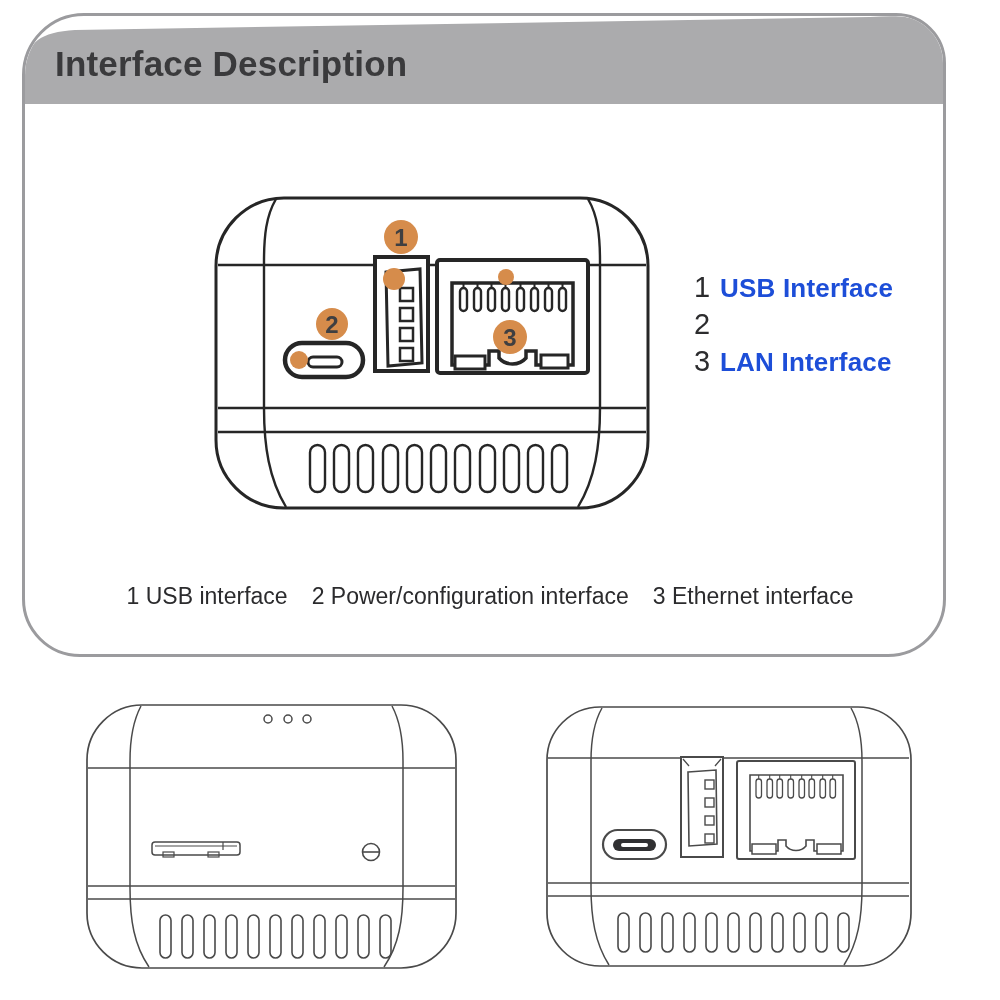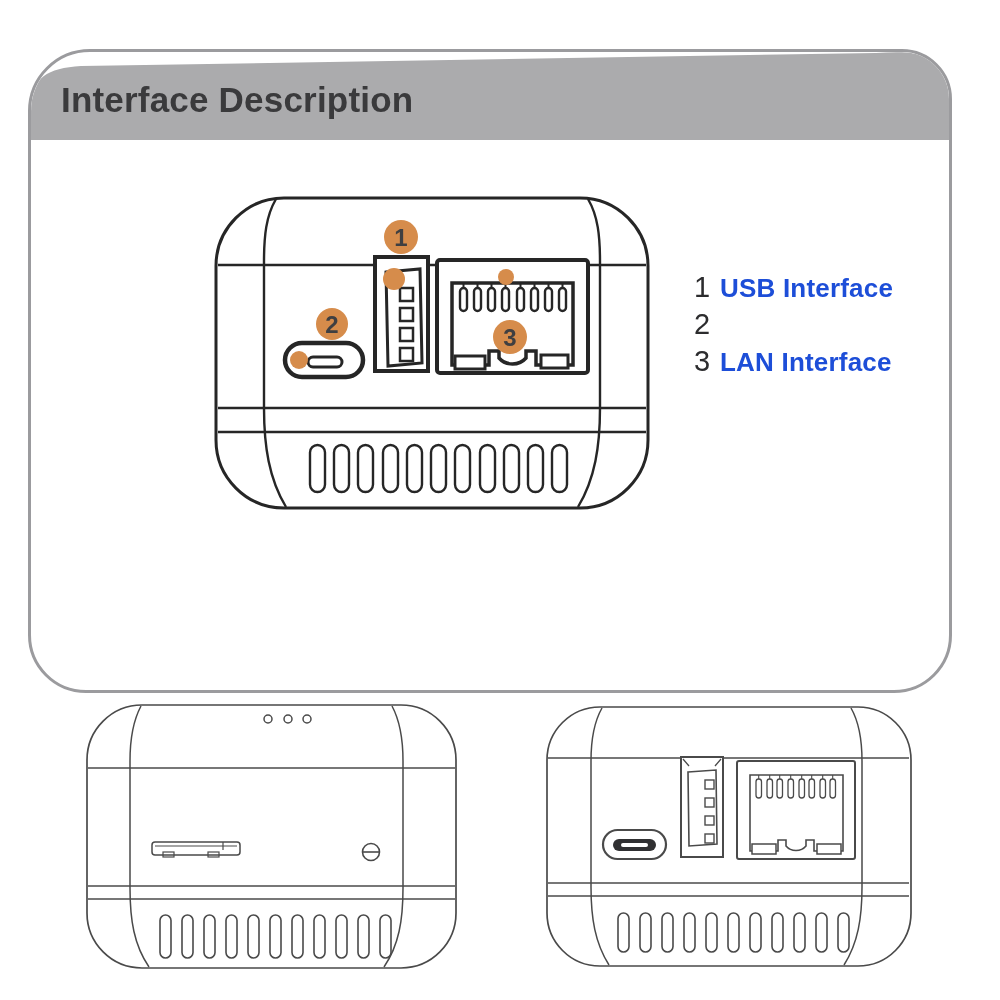--- a/index.html
+++ b/index.html
@@ -2,25 +2,25 @@
 <html><head>
 <meta charset="utf-8">
 <style>
   html,body { margin:0; padding:0; background:#ffffff; }
   .screen {
     position:relative; width:1000px; height:1000px;
     background:#ffffff; overflow:hidden;
     font-family:"Liberation Sans", sans-serif;
   }
   .panel {
-    position:absolute; left:28px; top:13px;
+    position:absolute; left:22px; top:13px;
     width:918px; height:638px;
     border:3px solid #9b9b9e;
     border-radius:62px 50px 58px 58px;
-    overflow:hidden; background:#ffffff;margin-top:36px;
+    overflow:hidden; background:#ffffff;
   }
   .header-shape { position:absolute; left:0; top:0; display:block; }
   .title {
     position:absolute; left:30px; top:27px; margin:0;
     font-size:35px; line-height:42px; font-weight:600;
     color:#3a3a3c; letter-spacing:0.2px;
   }
   .main-svg   { position:absolute; left:214px; top:196px; }
   .front-svg  { position:absolute; left:85px;  top:703px; }
   .backr-svg  { position:absolute; left:545px; top:705px; }
@@ -138,20 +138,25 @@
     </div>
     <div class="legend-row">
       <span class="legend-num">2</span>
     </div>
     <div class="legend-row">
       <span class="legend-num">3</span>
       <span class="legend-label">LAN Interface</span>
     </div>
   </div>
 
+  <div class="caption">
+    <span>1 USB interface</span>
+    <span>2 Power/configuration interface</span>
+    <span>3 Ethernet interface</span>
+  </div>
 
   <svg class="front-svg" width="373" height="267" viewBox="0 0 373 267">
     <g>
       <rect class="thin" x="2" y="2" width="369" height="263" rx="55" stroke-width="1.7"></rect>
       <path class="thin" stroke-width="1.5" d="M 56,3 C 48,18 45,36 45,58 L 45,185 C 45,217 49,242 64,264"></path>
       <path class="thin" stroke-width="1.5" d="M 307,3 C 315,18 318,36 318,58 L 318,185 C 318,217 314,242 299,264"></path>
       <path class="thin" stroke-width="1.5" d="M 3,65 L 370,65"></path>
       <path class="thin" stroke-width="1.5" d="M 3,183 L 370,183"></path>
       <path class="thin" stroke-width="1.5" d="M 3,196 L 370,196"></path>
     </g>

